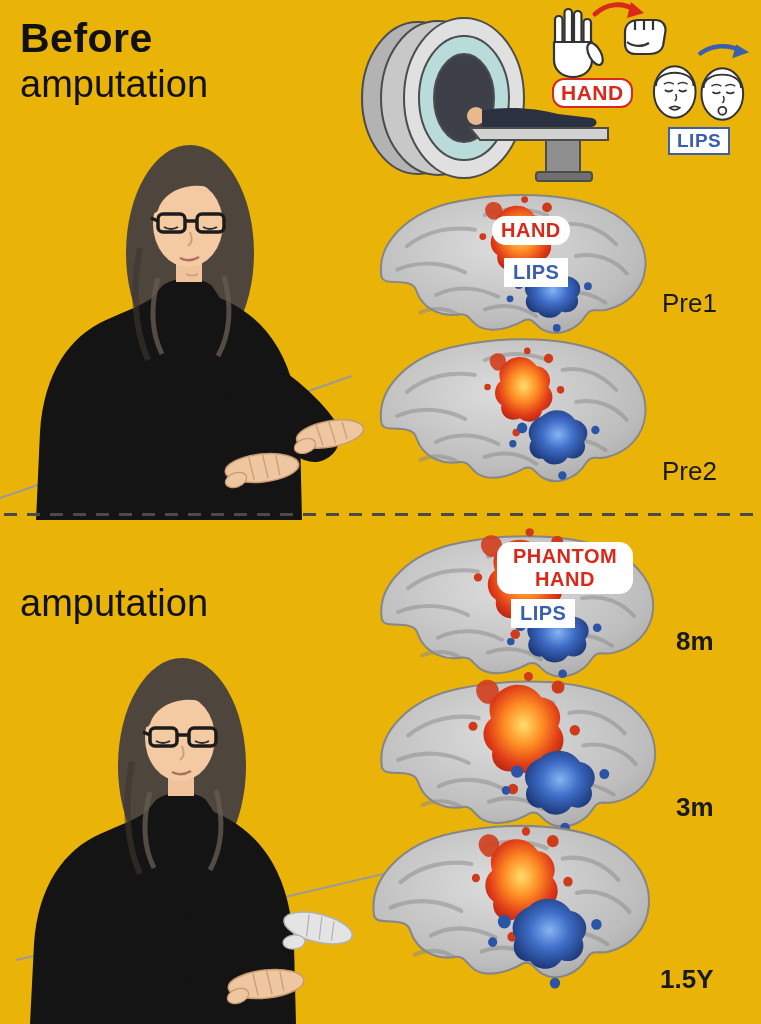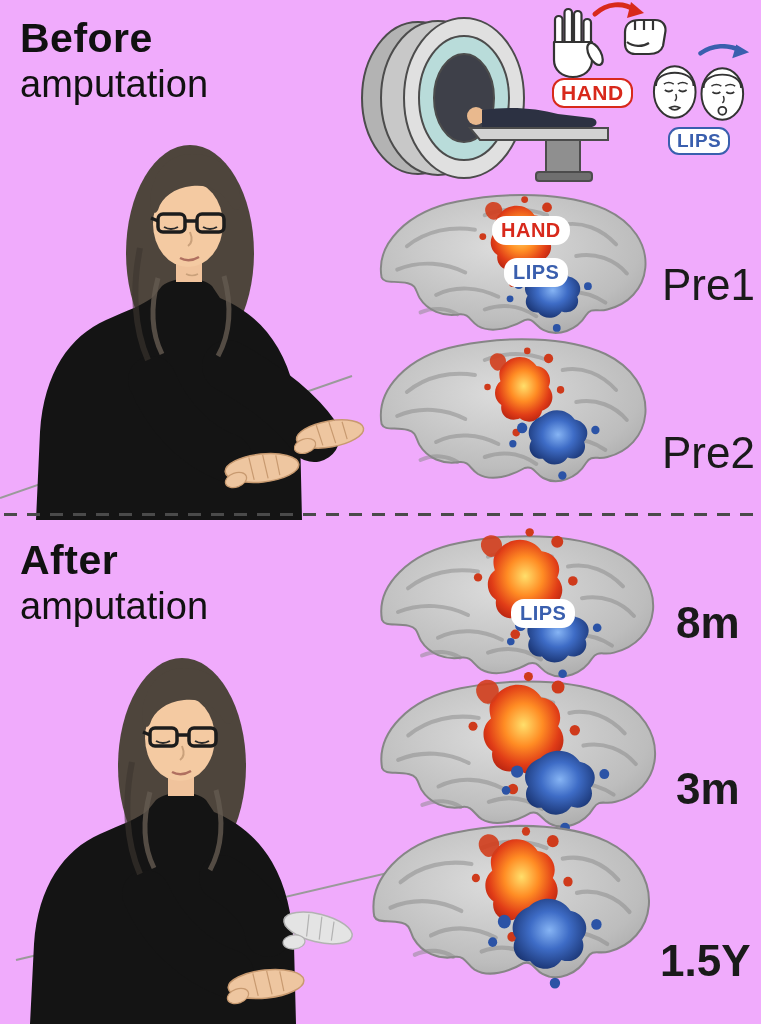--- a/index.html
+++ b/index.html
@@ -1,36 +1,36 @@
 <!DOCTYPE html>
 <html style="--red: #d8291b; --blue: #3a5fae;"><head>
 <meta charset="utf-8">
 <style>
   html,body { margin:0; padding:0; background:#ffffff; }
   .page {
-    position:relative; width:761px; height:1024px; background:#f0abfc;
+    position:relative; width:761px; height:1024px; background:#eab308;
     font-family:"Liberation Sans", sans-serif; overflow:hidden;
   }
   .abs { position:absolute; }
 
   .title { position:absolute; color:#111; line-height:1.18; font-size:38px; }
   .title .b { font-weight:700; font-size:41px; letter-spacing:0.5px; }
 
   .tag {
     position:absolute; background:#ffffff; font-weight:700;
     padding:1px 7px; font-size:20px; letter-spacing:0.5px; line-height:1.15;
     box-shadow:0 0 0 2px #ffffff;
   }
   .tag.red  { color:var(--red);border-radius:12px; }
-  .tag.blue { color:var(--blue);border-radius:11px; }
+  .tag.blue { color:var(--blue); }
   .tag.bordered.red  { border:2.5px solid var(--red);  box-shadow:none; }
   .tag.bordered.blue { border:2.5px solid var(--blue); box-shadow:none; }
   .tag.center { text-align:center; }
 
-  .side-label { position:absolute; font-size:44px; color:#1a1a1a; }
+  .side-label { position:absolute; font-size:26px; color:#1a1a1a;margin-top:28px; }
   .side-label.bold { font-weight:700; }
 
   .divider {
     position:absolute; left:4px; right:4px; top:513px; height:3px;
     background:repeating-linear-gradient(90deg,#4a4a4a 0 13px, transparent 13px 23px);
   }
 
   .brain-slot { position:absolute; }
   .brain-slot svg { width:100%; height:100%; display:block; }
   .act-red, .act-blue { transform-box:fill-box; transform-origin:center; }
@@ -241,21 +241,21 @@
 
   <div class="tag red" style="left:494px; top:218px;">HAND</div>
   <div class="tag blue" style="left:506px; top:260px;">LIPS</div>
 
   <div class="side-label" style="left:662px; top:260px;">Pre1</div>
   <div class="side-label" style="left:662px; top:428px;">Pre2</div>
 
   <div class="divider"></div>
 
   <div class="title" style="left:20px; top:536px;">
-    <span class="b">After</span><br>
+    <br>
     <span>amputation</span>
   </div>
 
   <svg class="abs" style="left:0px; top:628px;" width="392" height="396" viewBox="0 0 392 396">
     <line x1="16" y1="332" x2="392" y2="244" stroke="#9a9a9a" stroke-width="2"></line>
     <ellipse cx="182" cy="138" rx="64" ry="108" fill="#4e453c"></ellipse>
     <path d="M30,396 L34,316 C38,258 64,222 100,206 C120,197 140,190 148,182 L156,172 C168,162 196,162 206,172 L214,184 C238,194 258,210 272,234 C286,258 292,286 294,318 L296,396 Z" fill="#141414"></path>
     <path d="M222,250 C252,268 266,288 268,306" stroke="#141414" stroke-width="46" fill="none" stroke-linecap="round"></path>
     <g transform="rotate(14 318 300)">
       <ellipse cx="318" cy="300" rx="35" ry="14" fill="#e4e4e4" stroke="#b2b2b2" stroke-width="1.5"></ellipse>
@@ -428,19 +428,20 @@
     <g class="act-blue">
       <path d="M176,90 C186,81 201,83 208,93 C219,95 224,106 217,114 C221,123 212,133 201,129 C196,137 183,138 177,130 C167,131 161,121 166,113 C160,105 165,94 176,90 Z" fill="url(#gBlue)"></path>
       <circle cx="157" cy="101" r="5" fill="#2b53a6"></circle>
       <circle cx="228" cy="103" r="4" fill="#2b53a6"></circle>
       <circle cx="148" cy="116" r="3.5" fill="#2b53a6"></circle>
       <circle cx="196" cy="146" r="4" fill="#2b53a6"></circle>
     </g>
   </svg>
 </div>
 
+  <div class="tag red center" style="left:499px; top:544px; width:118px;">PHANTOM HAND</div>
   <div class="tag blue" style="left:513px; top:601px;">LIPS</div>
 
   <div class="side-label bold" style="left:676px; top:598px;">8m</div>
   <div class="side-label bold" style="left:676px; top:764px;">3m</div>
   <div class="side-label bold" style="left:660px; top:936px;">1.5Y</div>
 
 </div>
 
 </body></html>

